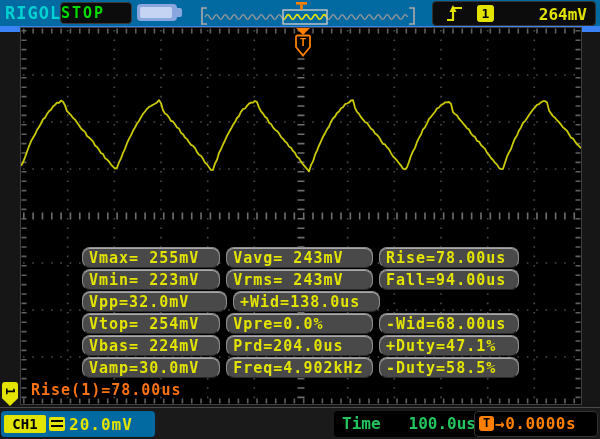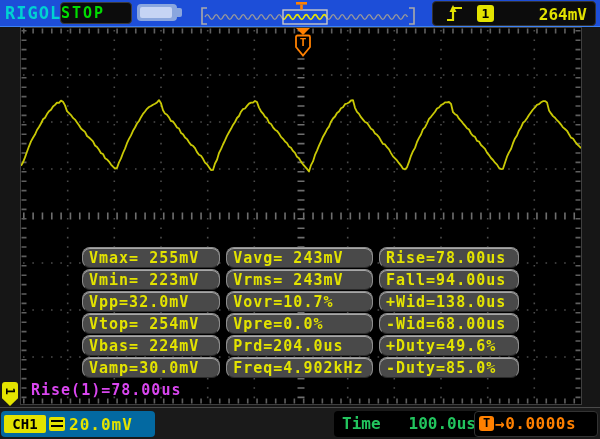--- a/index.html
+++ b/index.html
@@ -2,21 +2,21 @@
 <html><head>
 <meta charset="utf-8">
 <style>
   html,body{margin:0;padding:0;background:#000;}
   .scope{
     position:relative;width:600px;height:439px;background:#161616;
     font-family:"DejaVu Sans Mono",monospace;overflow:hidden;
     -webkit-font-smoothing:none;
   }
   
-  .topbar{position:absolute;left:0;top:0;width:600px;height:26px;background:#1d4ed8;border-bottom:1px solid #3b82f6;}
+  .topbar{position:absolute;left:0;top:0;width:600px;height:26px;background:#0369a1;border-bottom:6px solid #3b82f6;}
   .brand{position:absolute;left:5px;top:3px;font-size:17px;font-weight:bold;color:#00d2d2;letter-spacing:1px;}
   .runstate{position:absolute;left:60px;top:2px;width:70px;height:20px;background:#0c0c0c;border:1px solid #3c3c3c;border-radius:4px;
     color:#00dd00;font-size:15px;font-weight:bold;line-height:20px;letter-spacing:2px;}
   .battery{position:absolute;left:137px;top:4px;width:40px;height:17px;background:#8aa6de;border-radius:4px;}
   .battery .inner{position:absolute;left:3px;top:3px;right:5px;bottom:3px;background:#c6d4f4;border-radius:2px;}
   .battery .nub{position:absolute;right:-5px;top:4px;width:5px;height:9px;background:#8aa6de;border-radius:0 2px 2px 0;}
   .strip{position:absolute;left:195px;top:2px;width:226px;height:24px;}
   .trigbox{position:absolute;left:432px;top:1px;width:162px;height:23px;background:#0c0c0c;border:1px solid #333;border-radius:4px;}
   .trigbox .edgeicon{position:absolute;left:12px;top:2px;}
   .trigbox .chbadge{position:absolute;left:44px;top:3px;width:17px;height:17px;background:#e3e300;border-radius:3px;
@@ -26,21 +26,21 @@
   .screen{position:absolute;left:20px;top:27px;width:560px;height:376px;background:#000;border:1px solid #3f3f3f;overflow:hidden;}
   .screen svg.layer{position:absolute;left:0;top:0;}
   .tmark{position:absolute;left:272px;top:0;width:20px;height:30px;}
   
   .panel{position:absolute;left:61px;top:219px;width:441px;}
   .mrow{display:flex;margin-bottom:1px;}
   .mcell{height:21px;line-height:21px;background:#494949;border:1px solid #8d8d8d;border-bottom-color:#2a2a2a;border-radius:8px;
     color:#e3e300;font-size:15px;font-weight:bold;letter-spacing:1px;padding-left:6px;box-sizing:border-box;margin-right:6px;
     box-shadow:inset 0 1px 0 #a8a8a8;white-space:nowrap;overflow:hidden;}
   .c0{width:145px;} .c1{width:154px;} .c2{width:147px;margin-right:4px;}
-  .risereadout{position:absolute;left:10px;top:353px;color:#d946ef;font-size:15px;font-weight:bold;letter-spacing:1px;}
+  .risereadout{position:absolute;left:10px;top:353px;color:#f97316;font-size:15px;font-weight:bold;letter-spacing:1px;}
   
   .ch1mark{position:absolute;left:2px;top:382px;width:16px;height:24px;background:#e3e300;border-radius:3px;
     clip-path:polygon(0 0,100% 0,100% 68%,50% 100%,0 68%);}
   .ch1mark span{position:absolute;left:2px;top:3px;width:12px;height:12px;color:#000;font-size:12px;font-weight:bold;
     transform:rotate(90deg);line-height:12px;text-align:center;}
   
   .bottombar{position:absolute;left:0;top:407px;width:600px;height:32px;background:#1a1a1a;border-top:1px solid #4a4a4a;}
   .chbox{position:absolute;left:1px;top:3px;width:154px;height:26px;background:#0369a1;border-radius:4px;}
   .ch1badge{position:absolute;left:3px;top:4px;width:42px;height:18px;background:#e3e300;border-radius:2px;
     color:#000;font-size:14px;font-weight:bold;text-align:center;line-height:18px;letter-spacing:0;}
@@ -135,37 +135,36 @@
         <div class="mcell c1">Vavg= 243mV</div>
         <div class="mcell c2">Rise=78.00us</div>
       </div>
       <div class="mrow">
         <div class="mcell c0">Vmin= 223mV</div>
         <div class="mcell c1">Vrms= 243mV</div>
         <div class="mcell c2">Fall=94.00us</div>
       </div>
       <div class="mrow">
         <div class="mcell c0">Vpp=32.0mV</div>
-        <div class="mcell c1">Vovr=10.7%</div>
         <div class="mcell c2">+Wid=138.0us</div>
       </div>
       <div class="mrow">
         <div class="mcell c0">Vtop= 254mV</div>
         <div class="mcell c1">Vpre=0.0%</div>
         <div class="mcell c2">-Wid=68.00us</div>
       </div>
       <div class="mrow">
         <div class="mcell c0">Vbas= 224mV</div>
         <div class="mcell c1">Prd=204.0us</div>
-        <div class="mcell c2">+Duty=49.6%</div>
+        <div class="mcell c2">+Duty=47.1%</div>
       </div>
       <div class="mrow">
         <div class="mcell c0">Vamp=30.0mV</div>
         <div class="mcell c1">Freq=4.902kHz</div>
-        <div class="mcell c2">-Duty=85.0%</div>
+        <div class="mcell c2">-Duty=58.5%</div>
       </div>
     </div>
 
     <div class="risereadout">Rise(1)=78.00us</div>
   </div>
 
   <div class="ch1mark">
     <span>1</span>
   </div>
 

